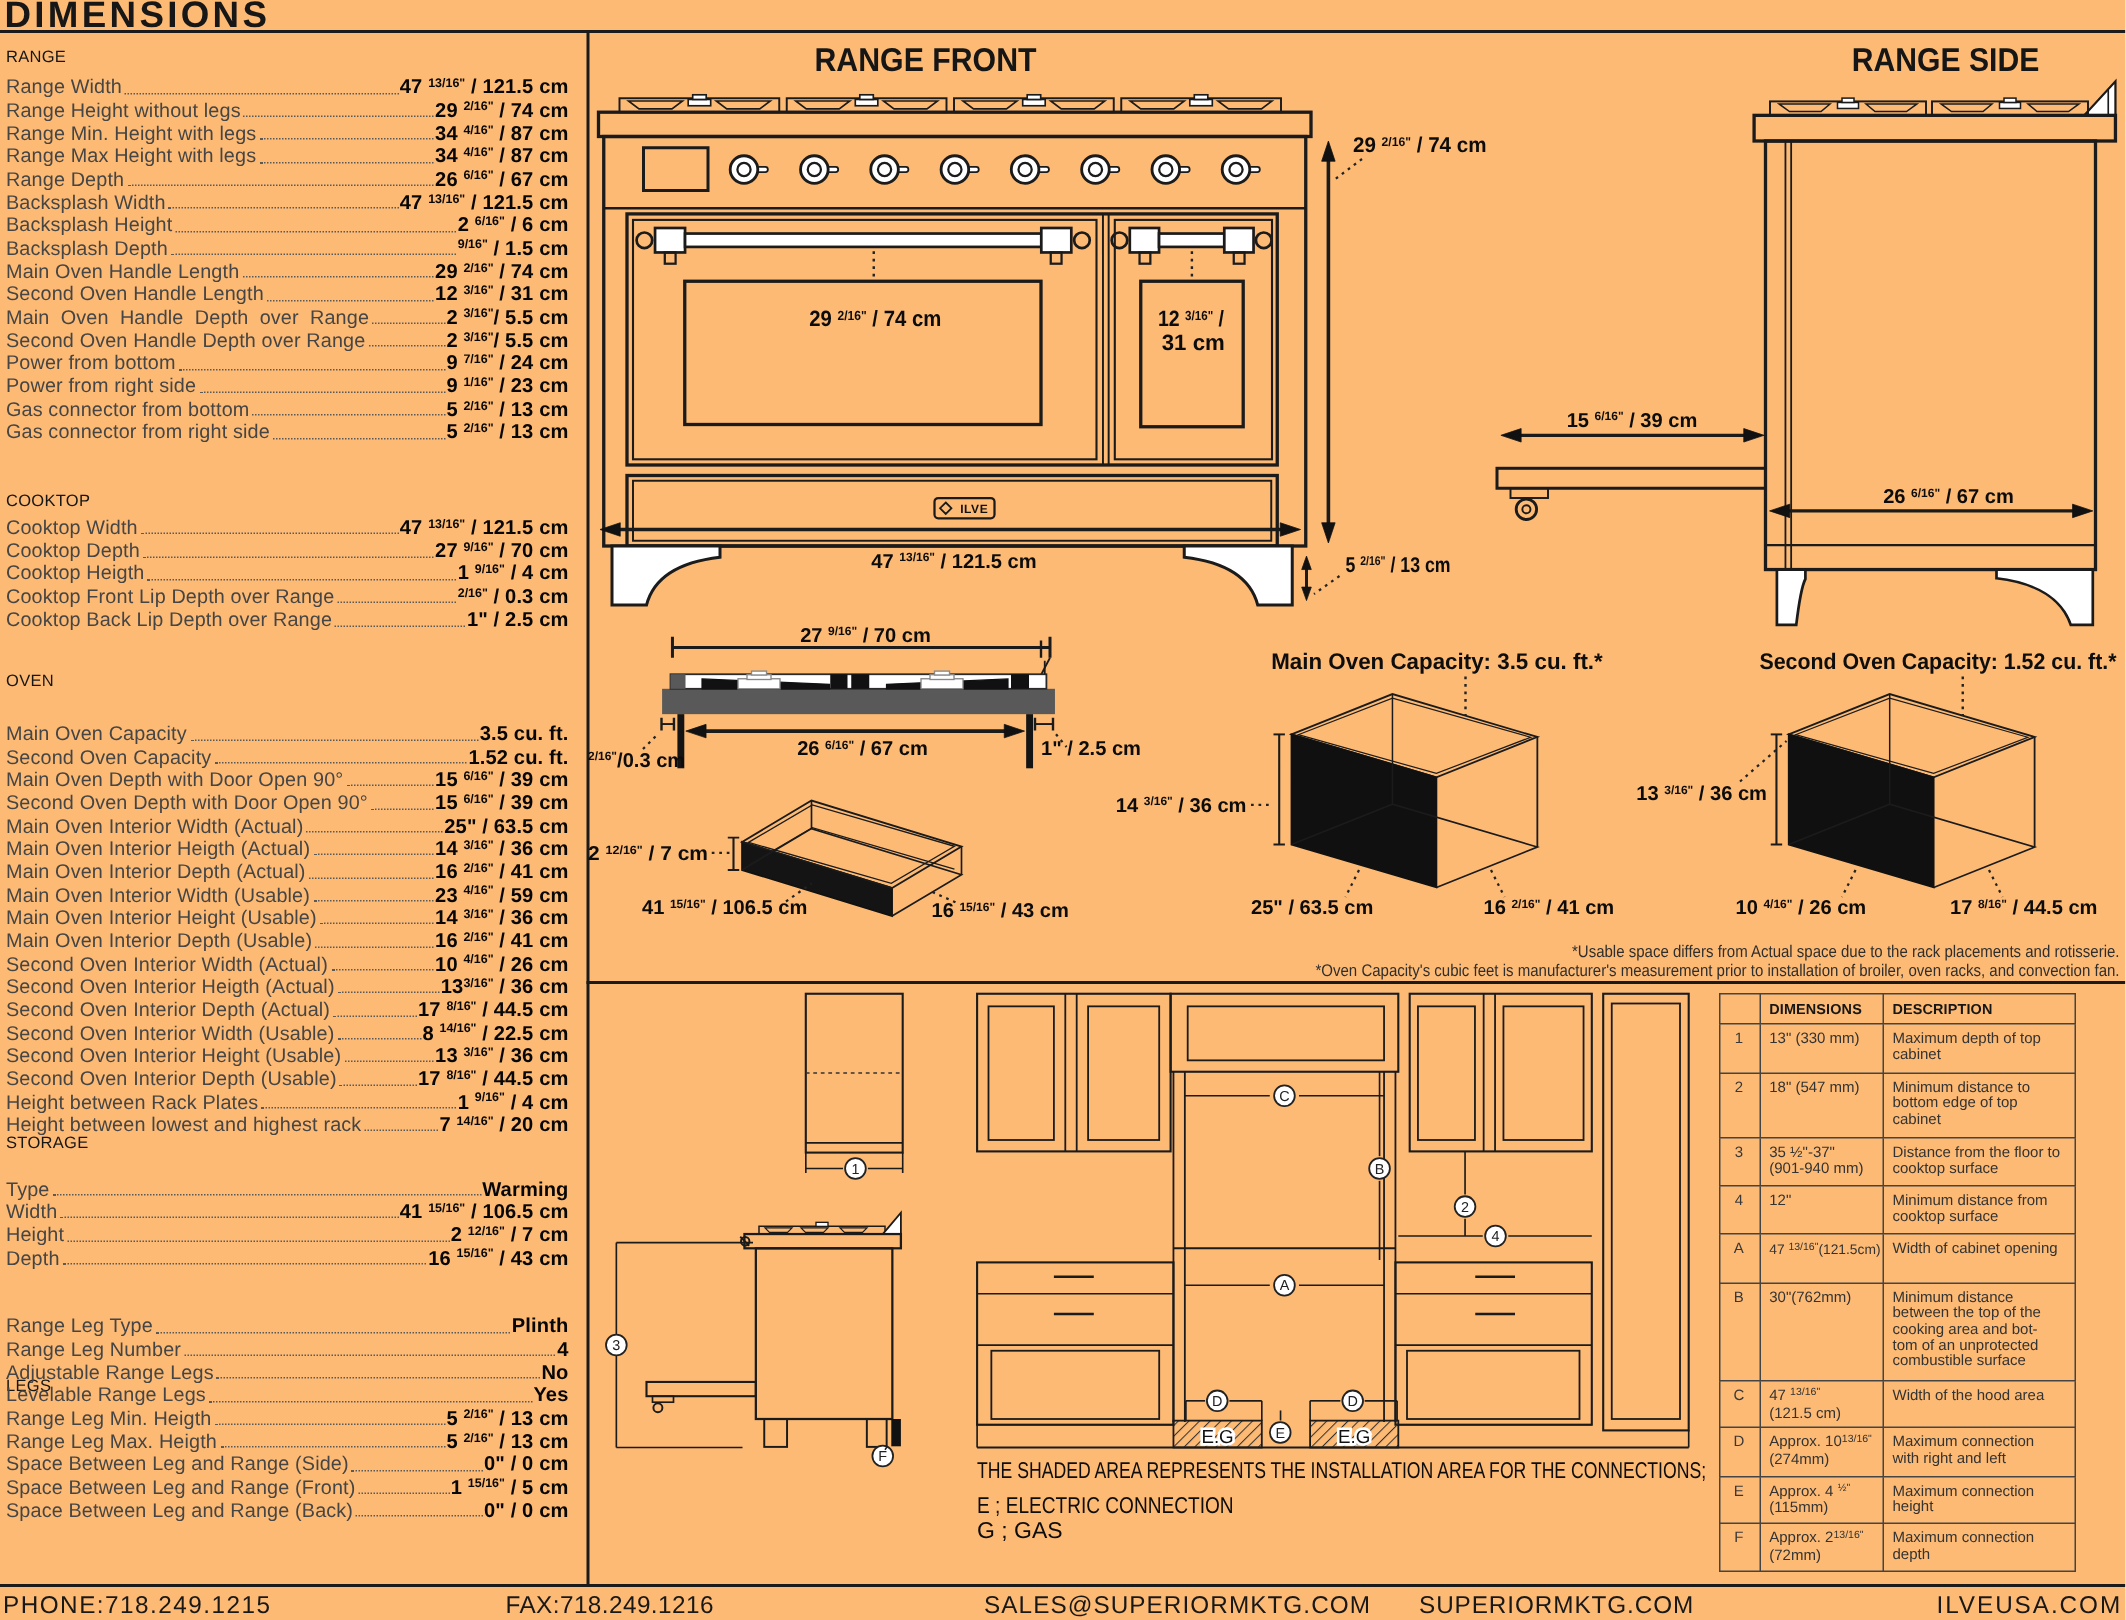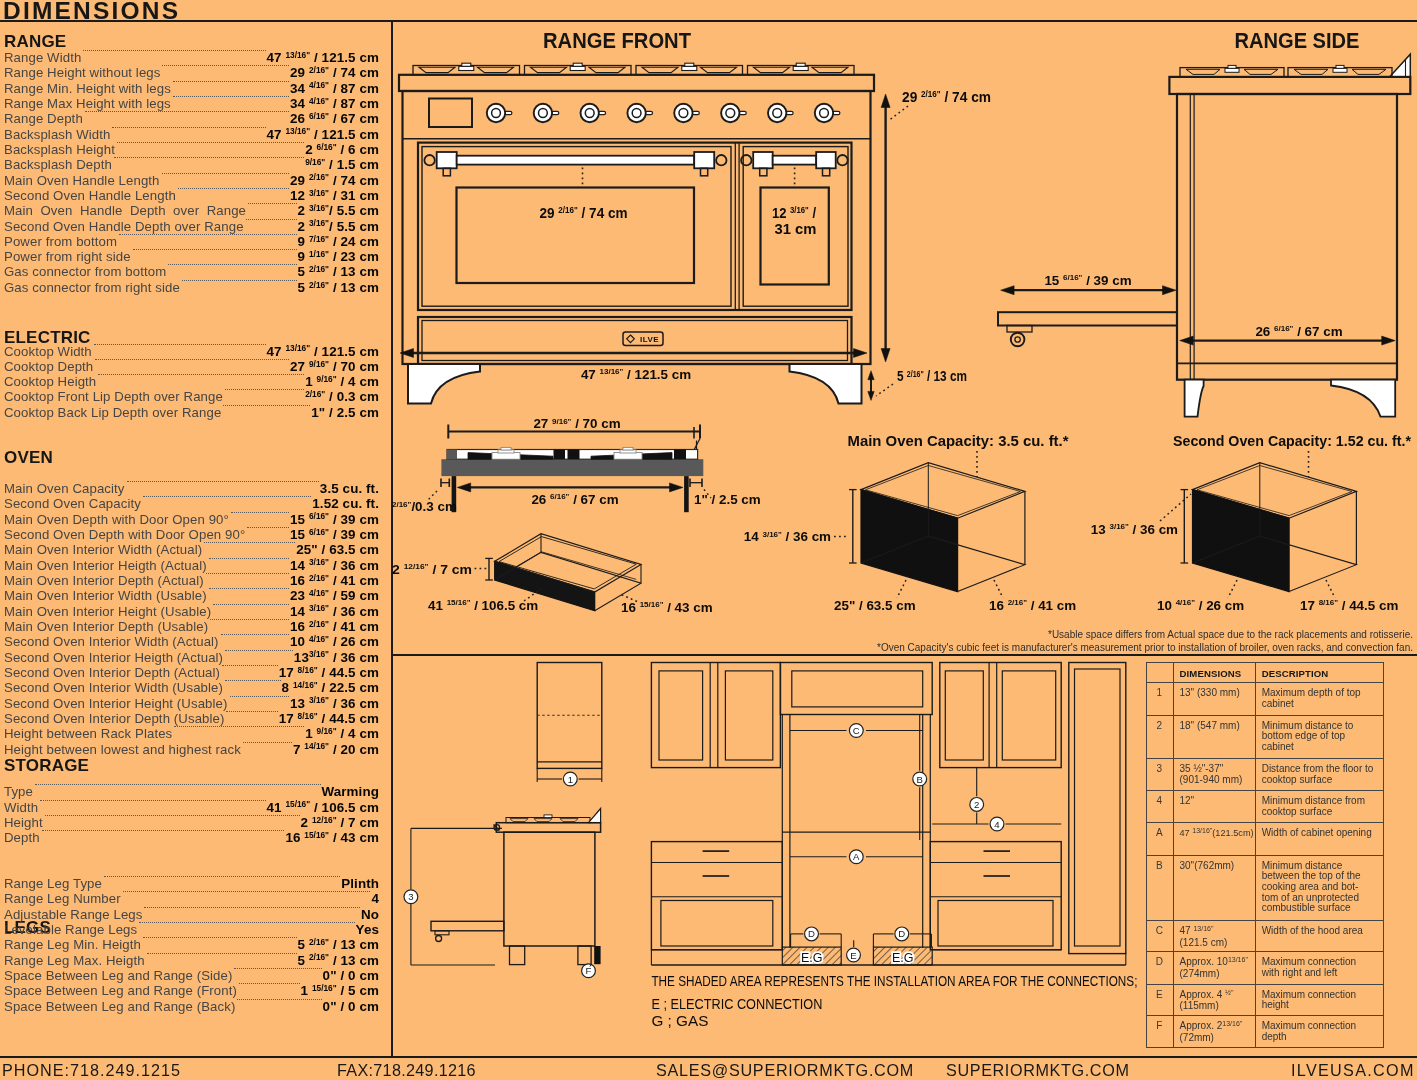--- a/index.html
+++ b/index.html
@@ -1,21 +1,21 @@
 <!DOCTYPE html>
 <html><head><meta charset="utf-8"><style>
 html,body{margin:0;padding:0;background:#fff;}
 .page{position:relative;width:1417px;height:1080px;background:#fdba74;overflow:hidden;
  font-family:"Liberation Sans",sans-serif;color:#111;}
 .abs{position:absolute;}
 #bigtitle{left:3px;top:-3px;font-size:24.5px;font-weight:bold;letter-spacing:2.2px;color:#171717;}
 .rule{background:#1b1b1b;}
 .sec{left:4px;width:375px;}
-.sec h3{margin:0;font-size:17px;font-weight:bold;color:#161616;letter-spacing:0.2px;}
-.row{display:flex;align-items:flex-start;height:15.33px;font-size:13.2px;color:#454545;}
+.sec h3{margin:0;font-size:11px;font-weight:normal;color:#161616;letter-spacing:0.2px;}
+.row{display:flex;align-items:flex-end;height:15.33px;font-size:13.2px;color:#454545;}
 .row .lbl{white-space:nowrap;letter-spacing:0.1px;}
 .row .dots{flex:1;border-bottom:1.9px dotted #5a5a5a;margin:0 1px 2.5px 2px;min-width:8px;}
 .row .val{white-space:nowrap;font-weight:bold;color:#070707;font-size:13.4px;letter-spacing:0.1px;}
 .val sup{font-size:8.3px;font-weight:bold;position:relative;top:-4.2px;vertical-align:baseline;letter-spacing:0;}
 .ftr{top:1061px;font-size:16.2px;color:#181818;}
 table.spec{position:absolute;left:1146px;top:662px;border-collapse:collapse;table-layout:fixed;
  font-size:10px;color:#333;}
 table.spec td{border:1px solid #444;vertical-align:top;padding:5px 1px 1px 6px;line-height:10.7px;overflow:hidden;}
 table.spec .nw{white-space:nowrap;}
 table.spec .sm{font-size:9.2px;}
@@ -115,21 +115,21 @@
         <span class="val">5 <sup>2/16"</sup> / 13 cm</span>
       </div>
 <div class="row">
         <span class="lbl">Gas connector from right side</span>
         <span class="dots"></span>
         <span class="val">5 <sup>2/16"</sup> / 13 cm</span>
       </div>
 </div>
 
 <div class="abs sec" style="top:327.7px;">
-      <h3>ELECTRIC</h3>
+      <h3>COOKTOP</h3>
     </div>
 <div class="abs sec" style="top:343.5px;">
 <div class="row">
         <span class="lbl">Cooktop Width</span>
         <span class="dots"></span>
         <span class="val">47 <sup>13/16"</sup> / 121.5 cm</span>
       </div>
 <div class="row">
         <span class="lbl">Cooktop Depth</span>
         <span class="dots"></span>

